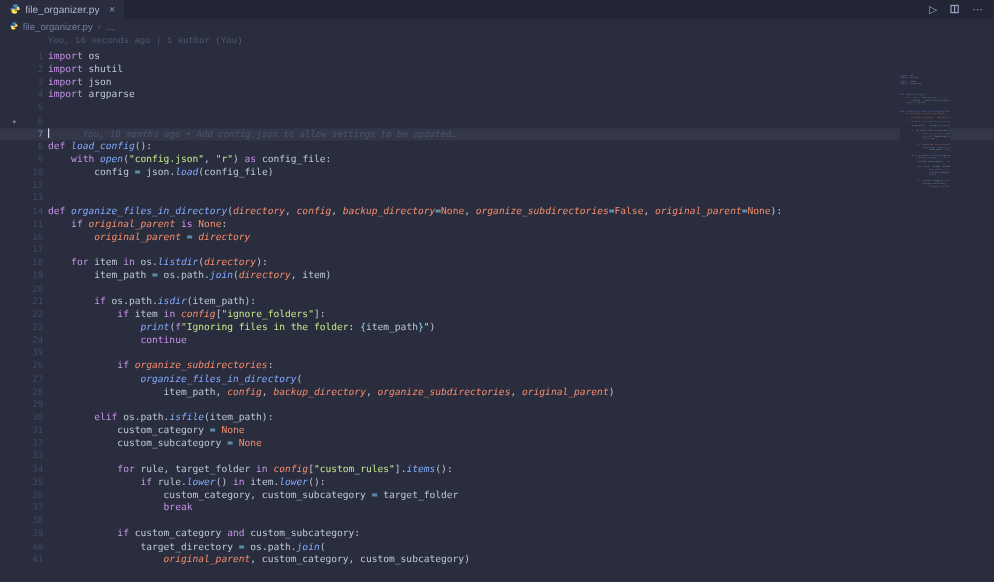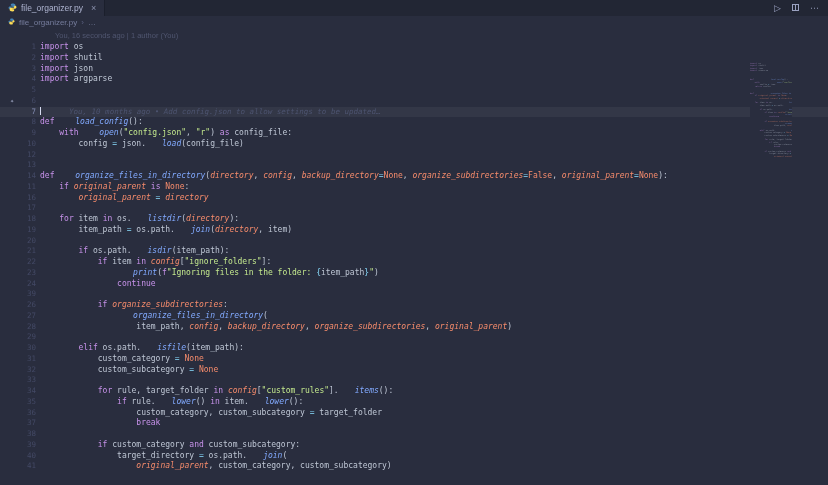--- a/index.html
+++ b/index.html
@@ -34,31 +34,31 @@
   }
   
   .breadcrumbs {
     height: 12px; display: flex; align-items: center; gap: 4px;
     padding-left: 8px; font-size: 8px; color: #757c9c; background: #292d3e;
   }
   .chev { color: #5a6080; }
   
   .editor { position: relative; font-family: "DejaVu Sans Mono", monospace; }
   .lens {
-    height: 14px; line-height: 15px; padding-left: 55px;
-    font-size: 7.5px; color: #505670; font-family: Liberation Sans, sans-serif;
+    height: 14px; line-height: 15px; padding-left: 40px;
+    font-size: 7.5px; color: #505670; font-family: Liberation Mono, monospace;
   }
   .line { display: flex; height: 10.75px; line-height: 10.75px; font-size: 8px; white-space: pre; }
   .line.current { background: rgba(255,255,255,0.05); }
   .glyph { width: 24px; text-align: center; color: #8a91ad; font-size: 7px; flex: none; }
   .ln { width: 12px; text-align: right; color: #434965; flex: none; font-size: 7.5px; }
   .line.current .ln { color: #848cb3; }
   .codetext { padding-left: 4px; color: #bfc7d5; text-align: center; }
   .k { color: #c792ea; }
-  .f { color: #82aaff; font-style: italic; margin-left: 16px; }
+  .f { color: #82aaff; font-style: italic; }
   .s { color: #c3e88d; }
   .c { color: #f78c6c; }
   .p { color: #f78c6c; font-style: italic; }
   .o { color: #89ddff; }
   .t { color: #bfc7d5; }
   .blame { color: #4d5470; font-style: italic; margin-left: 28px; font-size: 7.5px; }
   .cursor { display: inline-block; width: 1px; height: 8px; background: #d6dbf0; vertical-align: middle; }
   
   #minimap {
     position: absolute; left: 750px; top: 34px; width: 42px; height: 440px;

